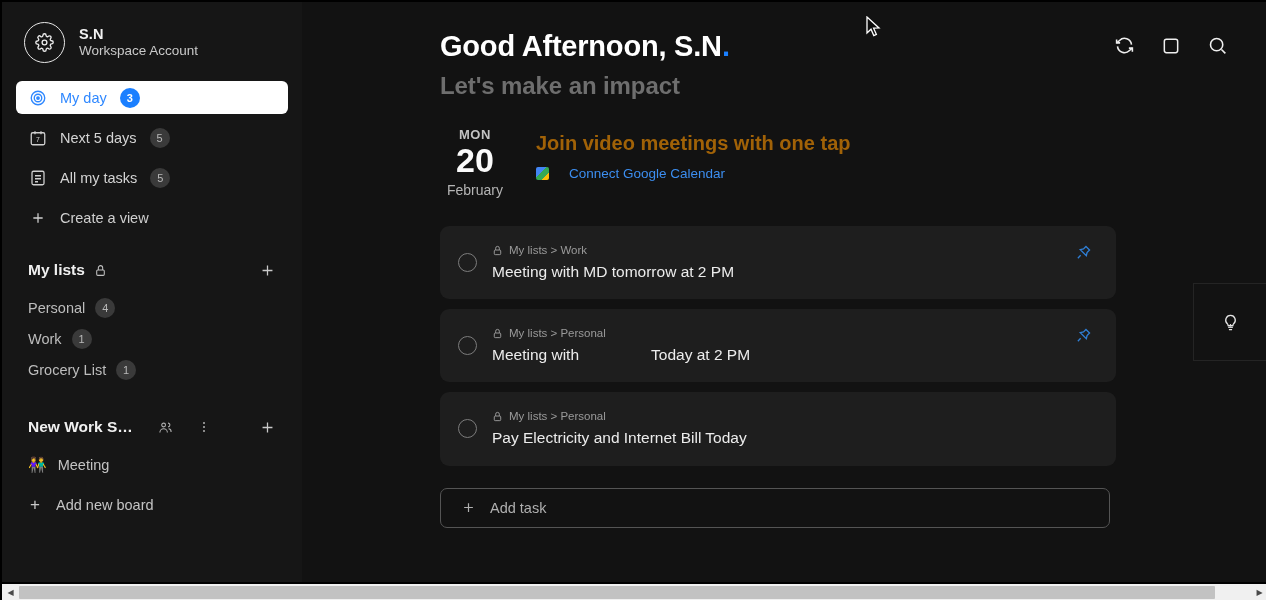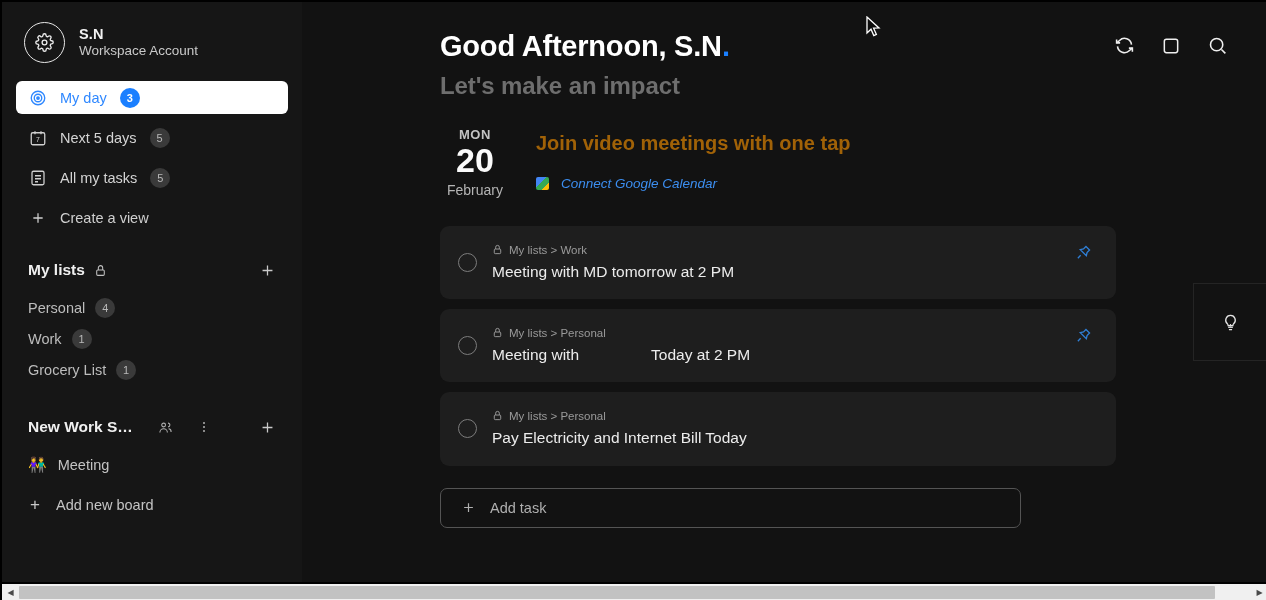--- a/index.html
+++ b/index.html
@@ -157,21 +157,21 @@
     align-items: flex-start;
   }
   .datebox {
     width: 70px; text-align: center; flex: 0 0 70px;
   }
   .dow { color: #c3c3c3; font-size: 13px; font-weight: bold; letter-spacing: .6px; }
   .dnum { color: #fafafa; font-size: 34px; font-weight: bold; line-height: 1.05; margin-top: 1px; }
   .dmon { color: #b4b4b4; font-size: 14px; margin-top: 3px; }
   .dateinfo { padding-left: 26px; padding-top: 5px; }
   .dtitle { color: #a16207; font-size: 20px; font-weight: bold; }
-  .dlinkrow { display: flex; align-items: center; gap: 12px; margin-top: 21px; font-style: italic; }
+  .dlinkrow { display: flex; align-items: center; gap: 20px; margin-top: 11px; }
   .gcal-ico {
     width: 13px; height: 13px; border-radius: 2px;
     background: linear-gradient(135deg,#4285f4 0 40%,#34a853 40% 70%,#fbbc05 70% 100%);
     display:block; flex:0 0 13px;
   }
   .dlink { color: #3c8ef0; font-size: 13.5px; cursor: pointer; }
 
   .tasks { padding: 28px 0 0 138px; }
   .task {
     position: relative;
@@ -184,32 +184,32 @@
     padding-left: 18px;
   }
   .chk {
     width: 19px; height: 19px; border-radius: 50%;
     border: 1.5px solid #7c7c7c;
     flex: 0 0 19px;
     cursor: pointer;
   }
   .tbody { padding-left: 15px; }
   .crumb {
-    display: flex; align-items: flex-start; gap: 6px;
+    display: flex; align-items: flex-end; gap: 6px;
     color: #9a9a9a; font-size: 11.5px;
   }
   .ttitle { color: #ececec; font-size: 15.5px; margin-top: 7px; }
   .ttitle .gap { display:inline-block; width: 72px; }
   .pin {
     position: absolute; right: 24px; top: 18px;
     cursor: pointer;
   }
 
   .addtask {
-    width: 581px;
+    width: 670px;
     height: 40px;
     margin-top: 22px;
     border: 1px solid #545454;
     border-radius: 7px;
     display: flex; align-items: center;
     gap: 14px;
     padding-left: 20px;
     color: #b0b0b0;
     font-size: 14.5px;
     cursor: pointer;

